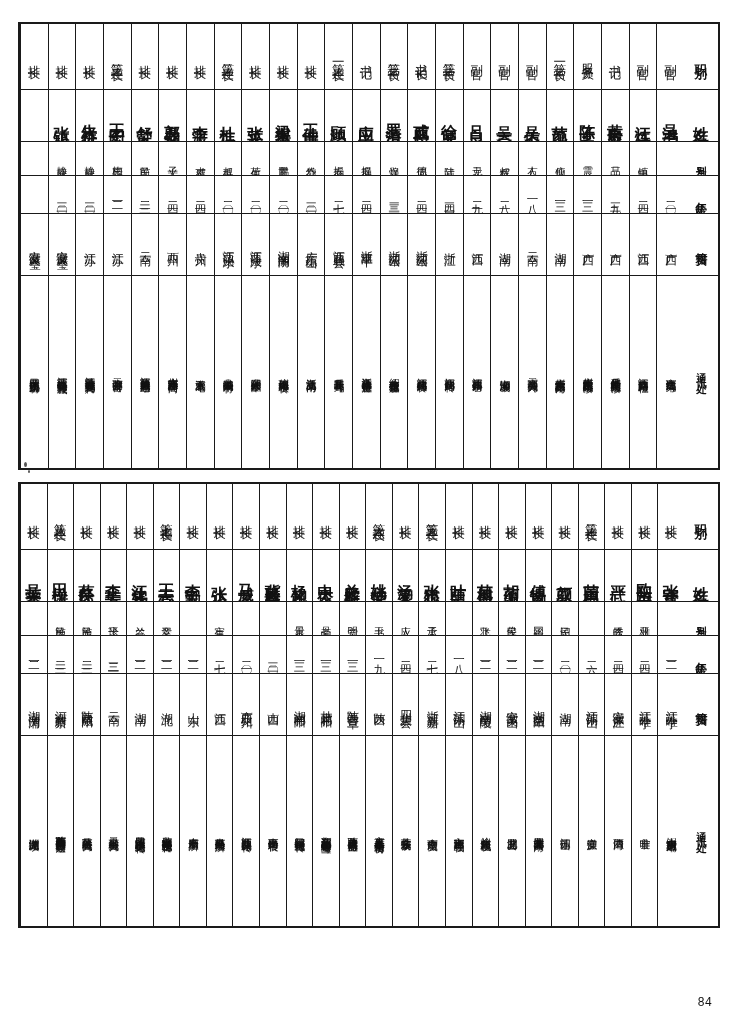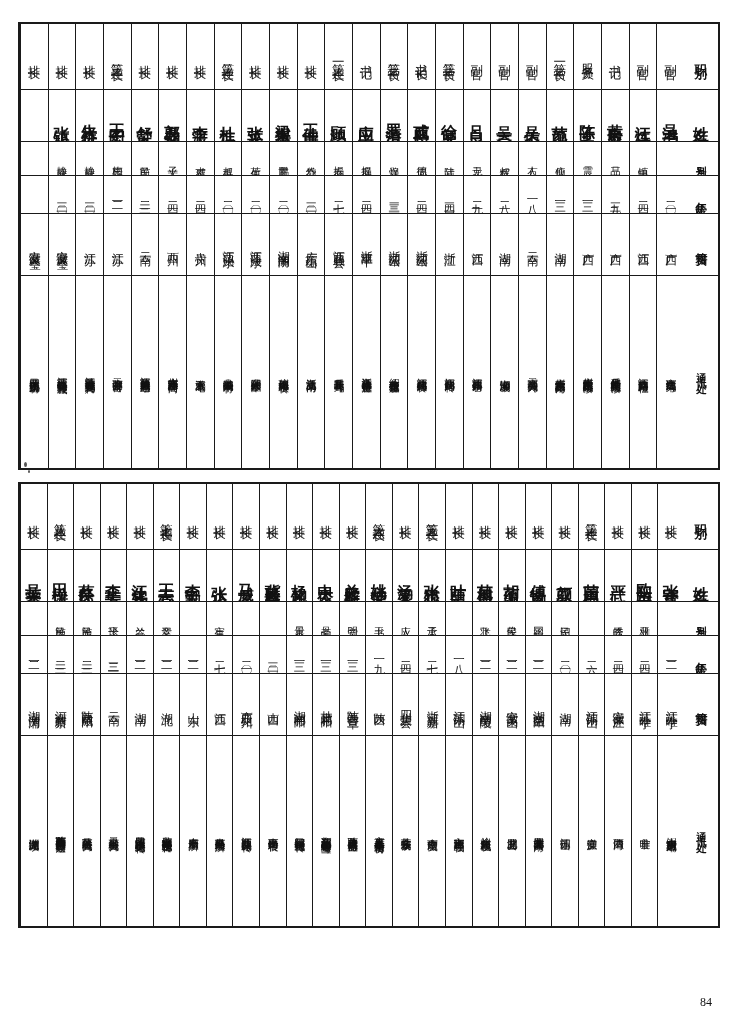--- a/index.html
+++ b/index.html
@@ -90,21 +90,21 @@
   .native .v { font-size: 12px; letter-spacing: 2px; }
   .addr .v   { font-size: 10.5px; letter-spacing: 0.5px; line-height: 1.12; }
 
   .hdr.r-addr .v { letter-spacing: 6px; }
 
   .page-num {
     position: absolute;
     right: 26px;
     bottom: 14px;
     font-size: 12px;
-    font-family: Liberation Serif, serif;
+    font-family: Liberation Mono, monospace;
     color: #111;
   }
   .speck {
     position: absolute;
     background: #555;
     border-radius: 50%;
   }
 </style>
 </head>
 <body>

